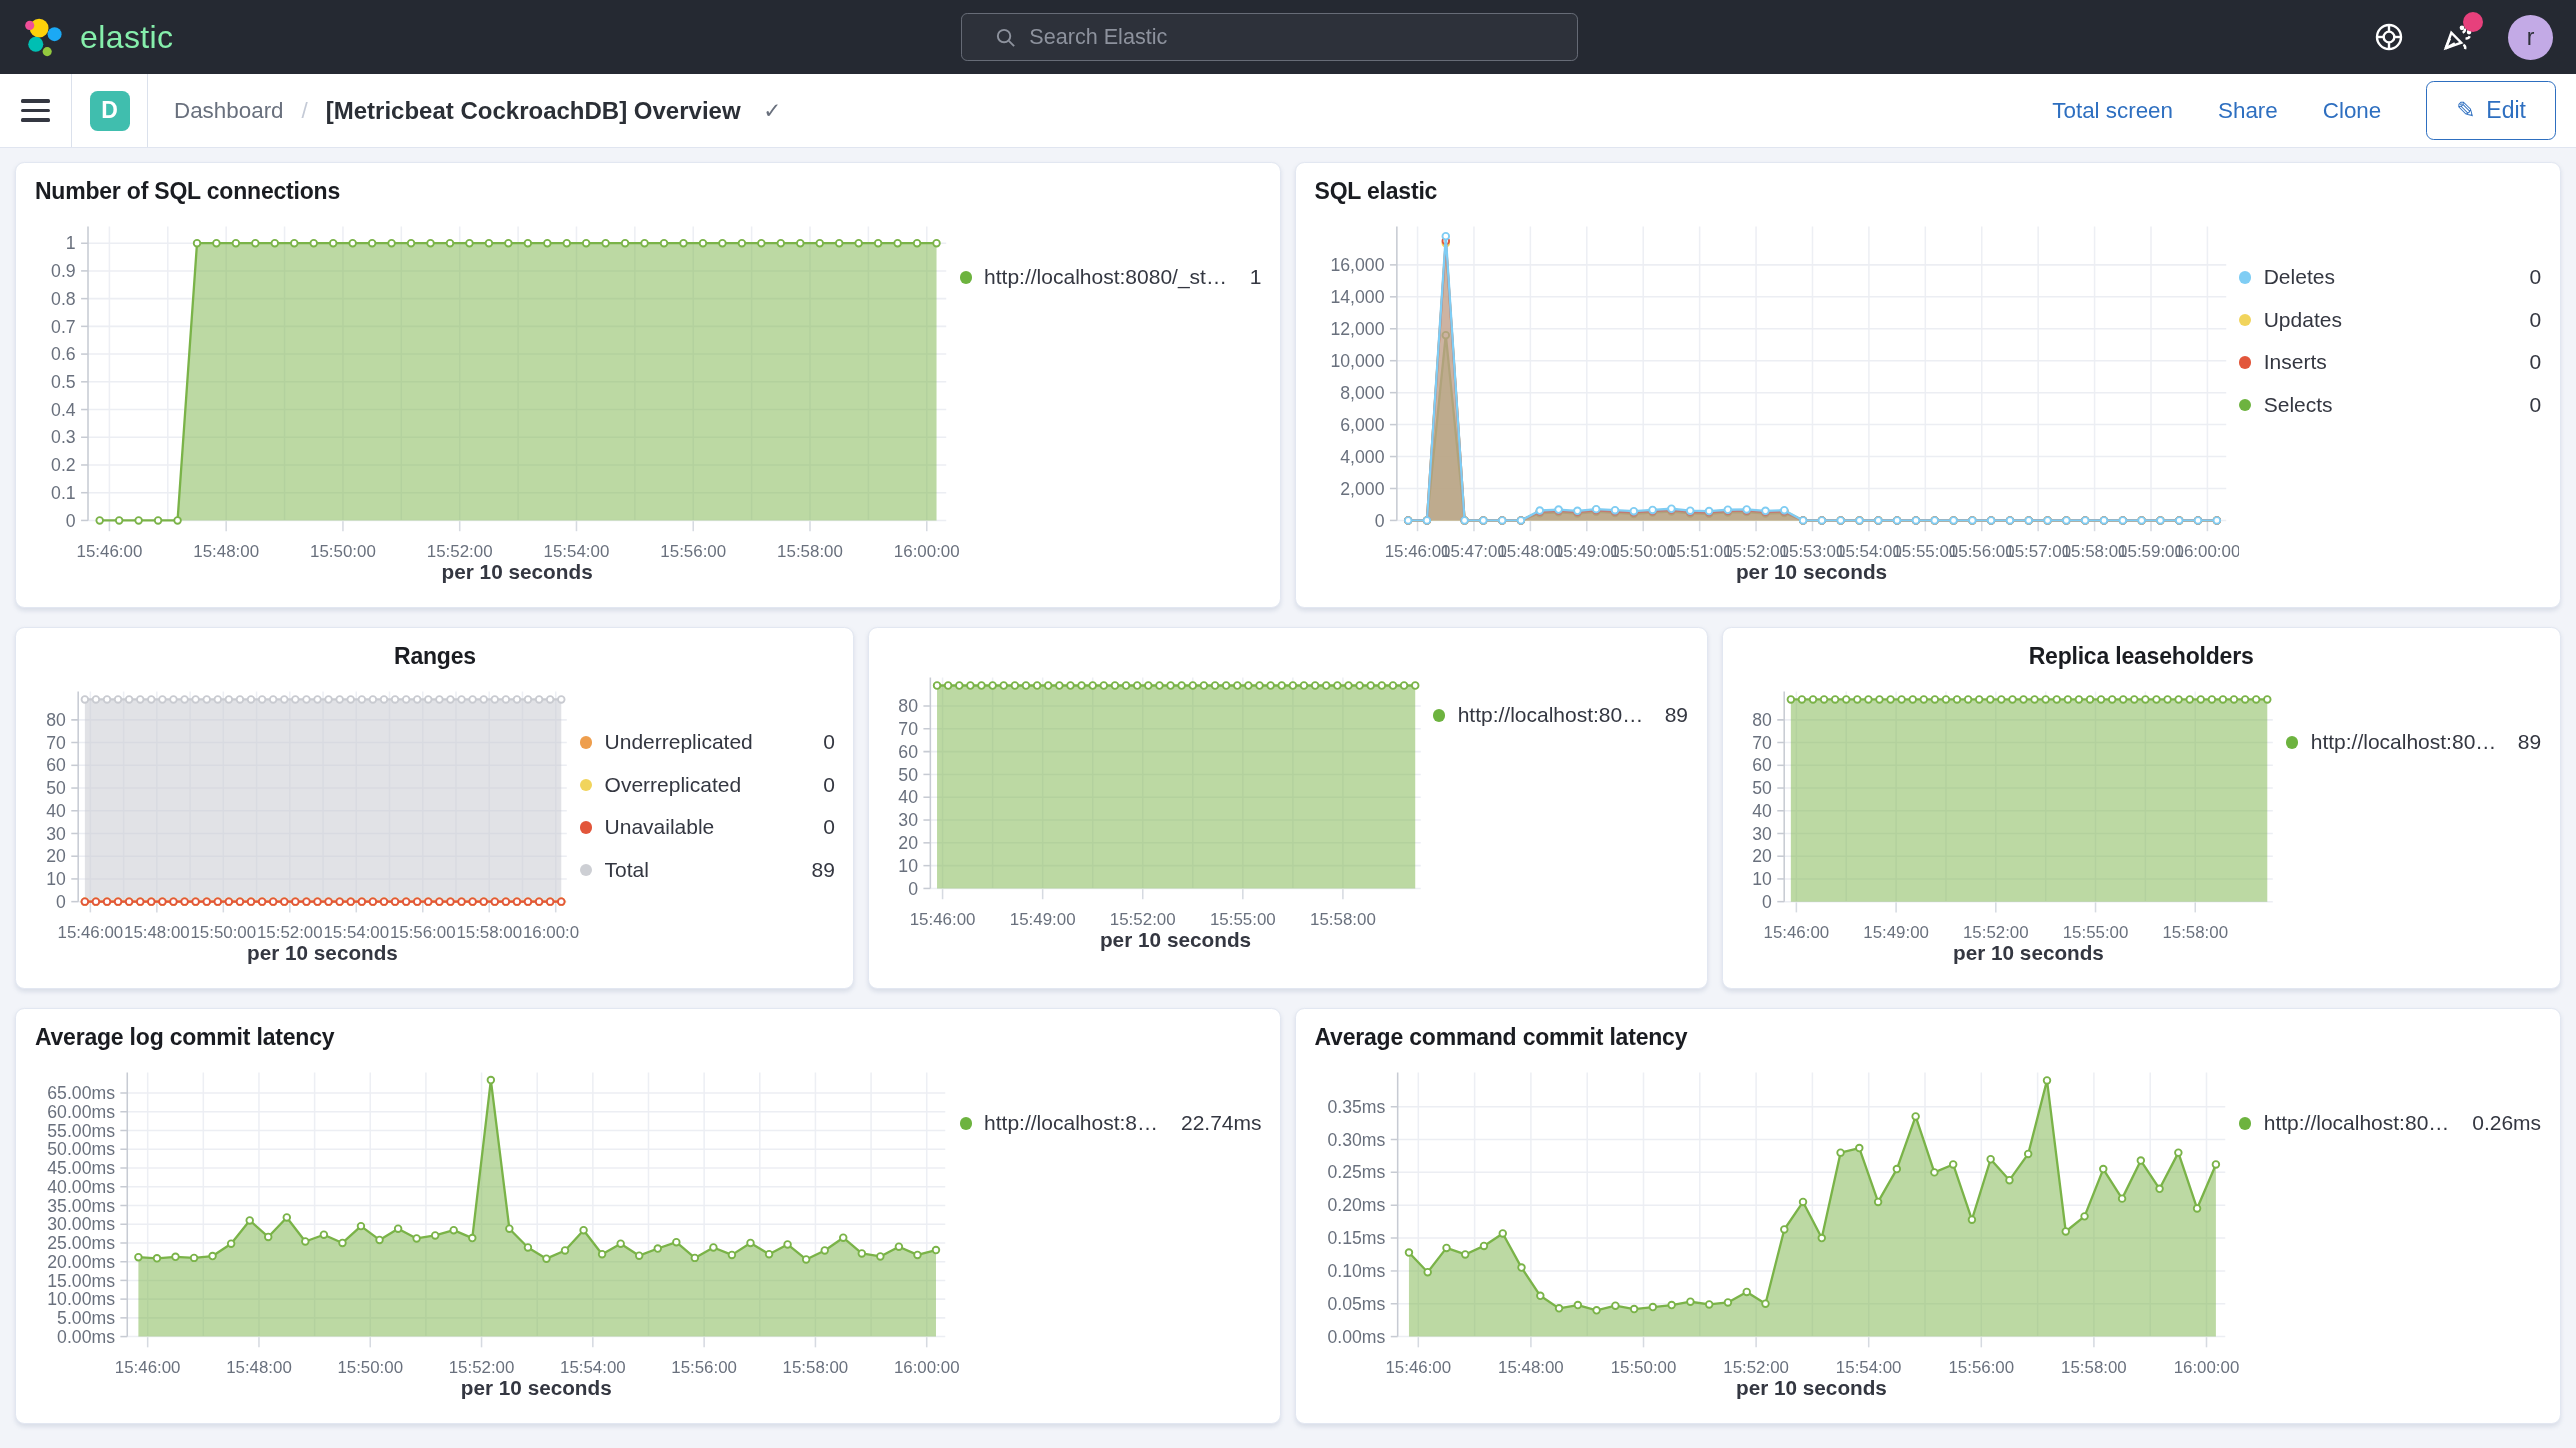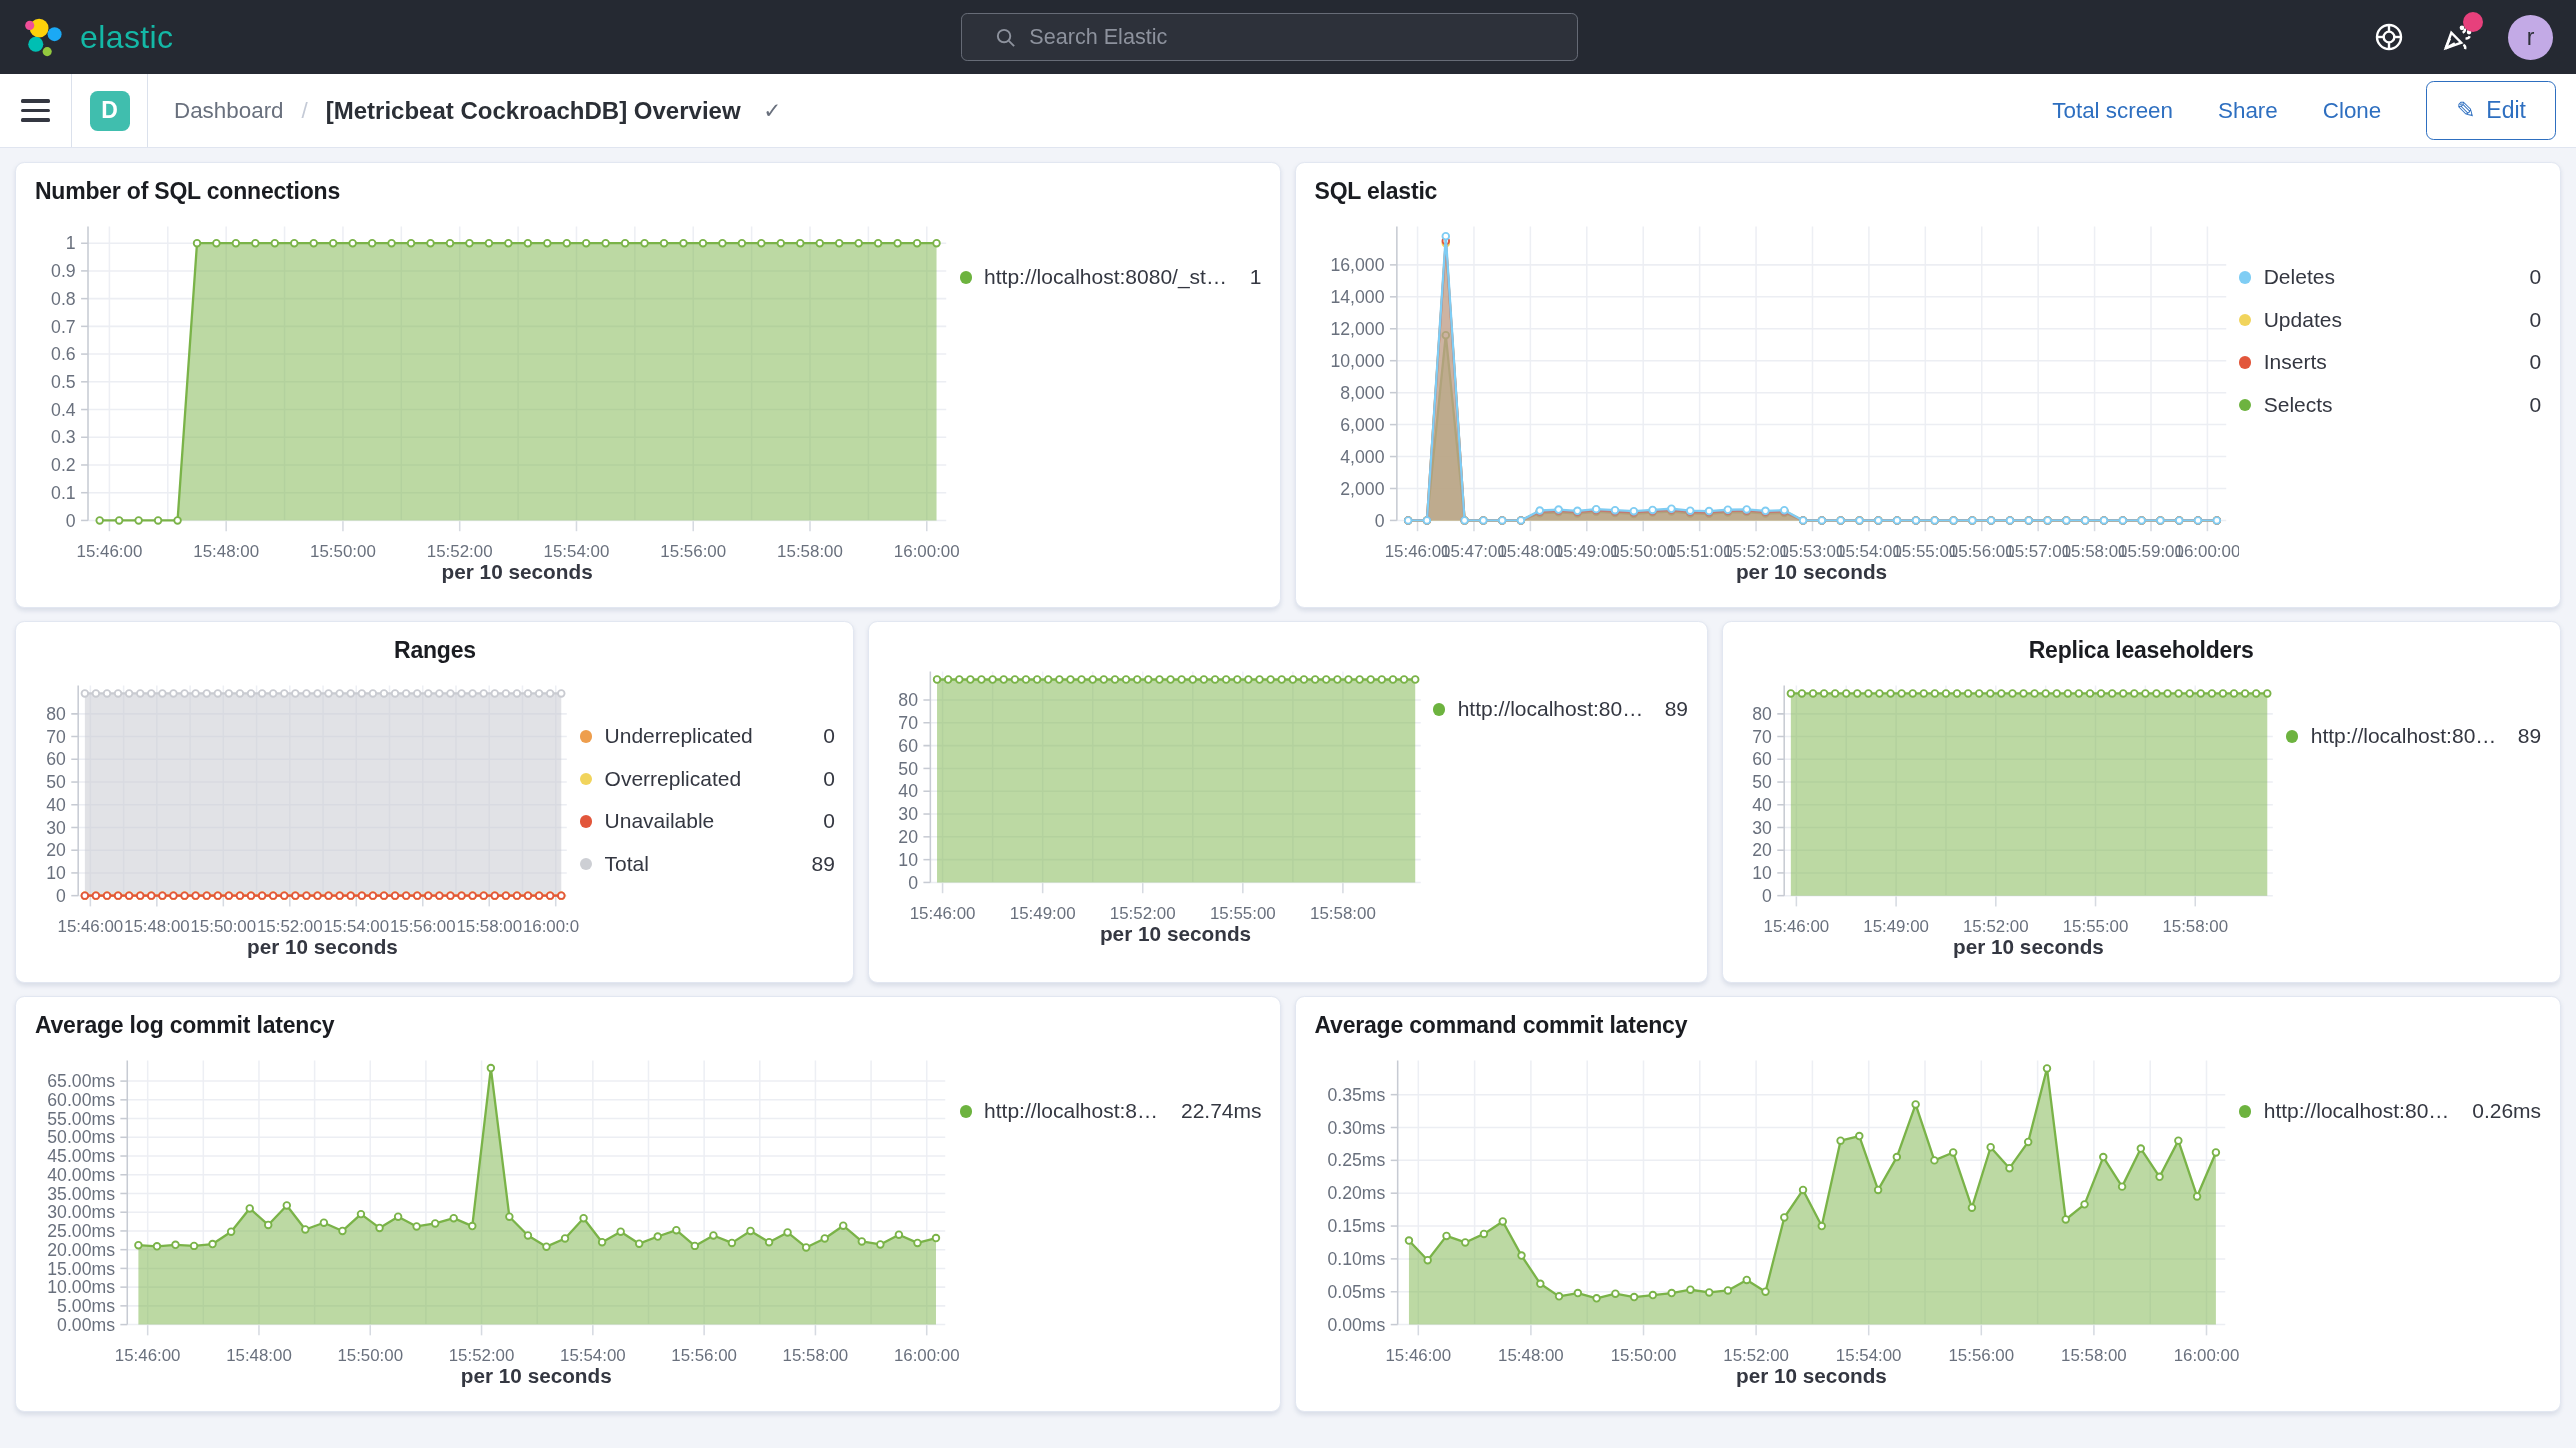--- a/index.html
+++ b/index.html
@@ -3,21 +3,21 @@
 <meta charset="utf-8">
 <style>
   * { margin:0; padding:0; box-sizing:border-box; }
   html,body { width:2576px; height:1448px; overflow:hidden; }
   body { font-family:"Liberation Sans","DejaVu Sans",sans-serif; background:#f2f4f9; color:#343741; }
 
   
   .topbar { height:74px; background:#252932; display:flex; align-items:center; padding:0 23px; position:relative; }
   .logo { display:flex; align-items:center; gap:14px; }
   .logo svg { width:43px; height:43px; }
-  .wordmark { color:#14b8a6; font-size:32px; font-weight:500; letter-spacing:0.4px; }
+  .wordmark { color:#86efac; font-size:32px; font-weight:500; letter-spacing:0.4px; }
   .searchbox { position:absolute; left:50%; top:50%; transform:translate(-53%,-50%); width:617px; height:48px;
     border:1.5px solid #676c77; border-radius:6.2px; background:rgba(255,255,255,0.04);
     display:flex; align-items:center; padding:0 32px; gap:12.3px; }
   .searchbox svg { width:23px; height:23px; flex:none; }
   .search-ph { color:#8d929d; font-size:21.6px; }
   .top-right { margin-left:auto; display:flex; align-items:center; gap:34px; }
   .top-icon { position:relative; width:34px; height:34px; display:flex; align-items:center; justify-content:center; cursor:pointer; }
   .badge-dot { position:absolute; top:-7.7px; right:-9.3px; width:20px; height:20px; border-radius:50%; background:#e7407c; }
   .avatar { width:45px; height:45px; border-radius:50%; background:#c3aae6; color:#2d3039; font-size:23px;
     display:flex; align-items:center; justify-content:center; cursor:pointer; }
@@ -37,21 +37,21 @@
   .crumb-title { color:#2b2f36; font-size:24px; font-weight:600; }
   .crumb-caret { color:#69707d; font-size:21.6px; margin-left:4.6px; cursor:pointer; }
   .nav-right { margin-left:auto; display:flex; align-items:center; gap:45px; padding-right:20px; }
   .nav-link { color:#2e6fc0; font-size:22.4px; cursor:pointer; white-space:nowrap; }
   .edit-btn { display:flex; align-items:center; gap:10.8px; height:59px; padding:0 29px; border:1.5px solid #2e6fc0;
     border-radius:7.7px; color:#2e6fc0; font-size:23px; background:#fff; cursor:pointer; }
   .edit-btn .pencil { font-size:23px; }
 
   
   .grid { padding:14px 15.4px; display:grid; grid-template-columns:repeat(6,1fr); grid-template-rows:446px 362px 416px;
-    gap:13px 14px; }
+    gap:19px 14px; }
   .panel { background:#fff; border:0.8px solid #e2e7f1; border-radius:9.3px; box-shadow:0 2.3px 4.6px rgba(110,130,160,0.18);
     padding:15.4px 18.5px; overflow:hidden; display:flex; flex-direction:column; }
   .span3 { grid-column:span 3; }
   .span2 { grid-column:span 2;text-align:center; }
   .panel-title { font-size:23px; font-weight:700; color:#1a1c21; letter-spacing:-0.2px; flex:none; }
   .chart-row { flex:1 1 auto; display:flex; min-height:0; }
   svg.chart { flex:1 1 auto; height:100%; min-width:0; }
   .legend { flex:none; padding-top:60px; display:flex; flex-direction:column; gap:18.5px; }
   .legend-w { width:302px; }
   .legend-s { width:255px; }

